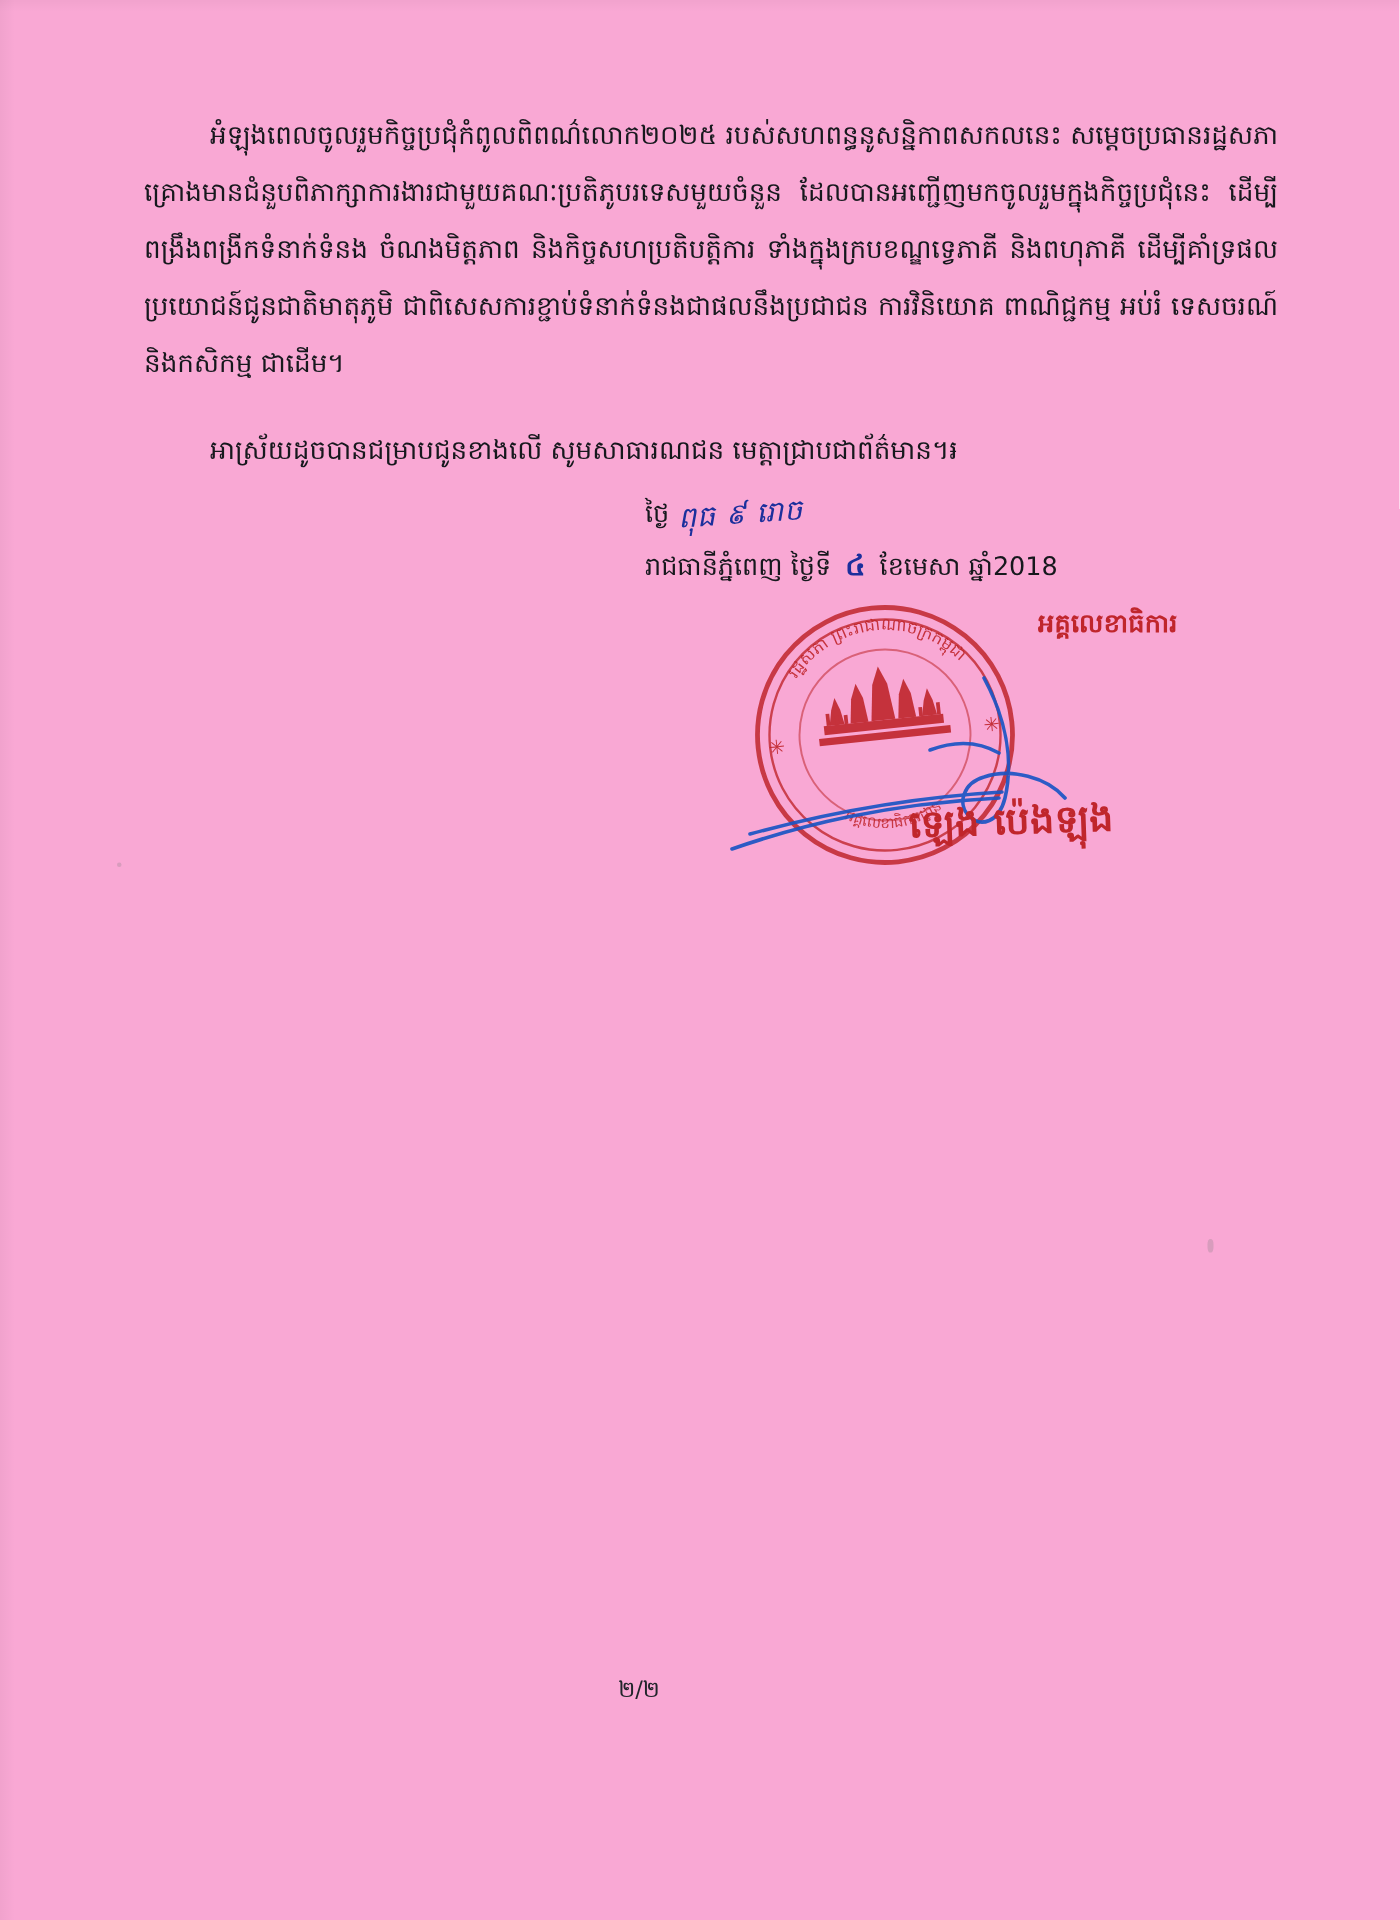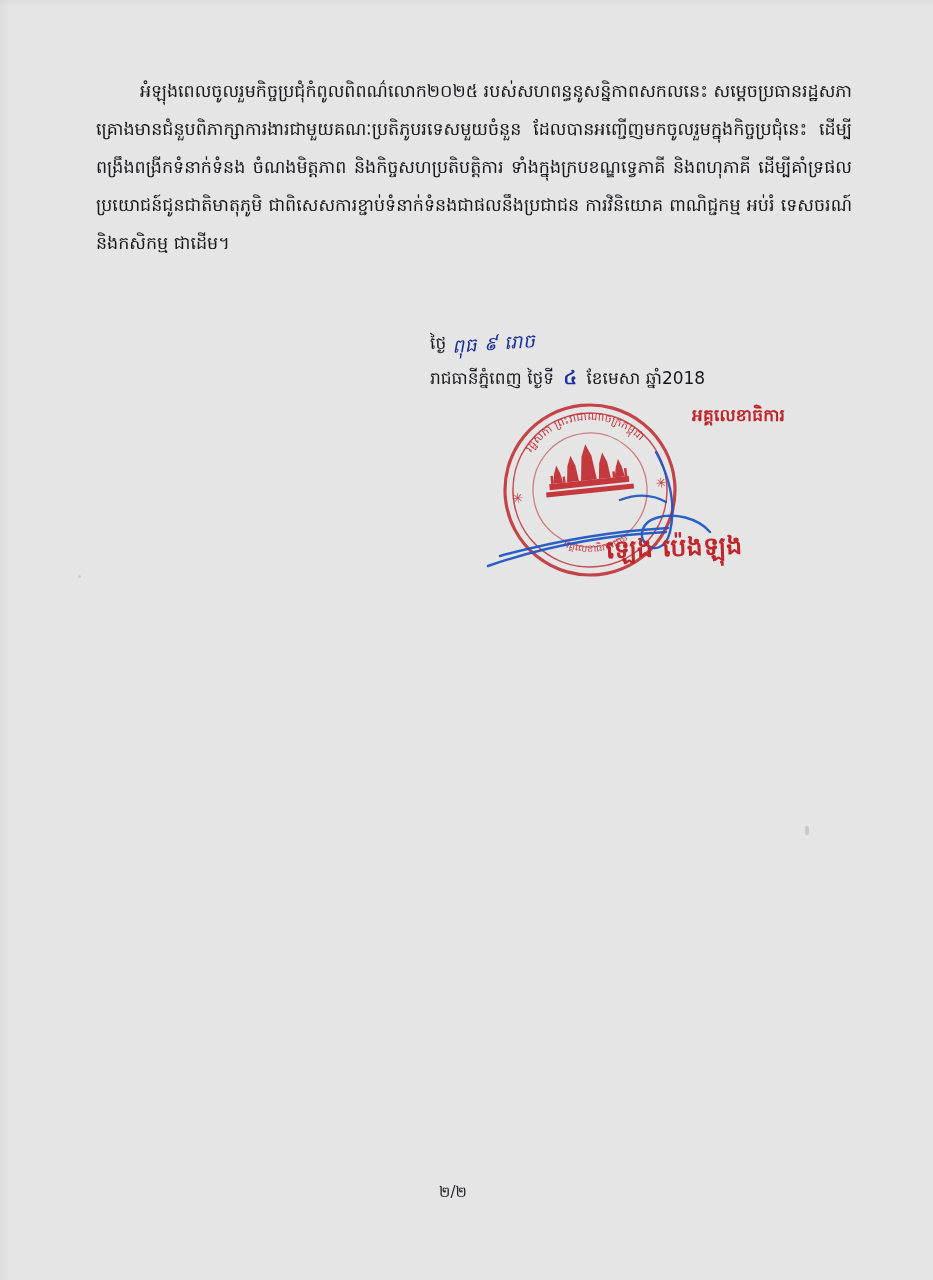--- a/index.html
+++ b/index.html
@@ -7,21 +7,21 @@
     padding: 0;
     background: #ffffff;
   }
   body {
     font-family: "DejaVu Sans", sans-serif;
   }
   .page {
     position: relative;
     width: 933px;
     height: 1280px;
-    background: #e5e5e5;
+    background: #f9a8d4;
     overflow: hidden;
   }
   
   .scan-edge-left {
     position: absolute;
     top: 0; left: 0; width: 10px; height: 100%;
     background: linear-gradient(to right, rgba(0,0,0,0.035), rgba(0,0,0,0));
     pointer-events: none;
   }
   .scan-edge-top {
@@ -144,42 +144,44 @@
     font-weight: bold;
     font-size: 25px;
     color: #c0262c;
     transform: rotate(-2deg);
     letter-spacing: 0.5px;
   }
 
   .page-number {
     position: absolute;
     left: 0;
-    top: 1182px;
+    top: 1116px;
     width: 852px;
     text-align: center;
     font-size: 15px;
     color: #22252b;
-    padding-left: 27px;
   }
 </style>
 </head>
 <body>
 
 <div class="page">
 
   <div class="scan-edge-left"></div>
   <div class="scan-edge-top"></div>
   <div class="scan-speck" style="left:78px; top:575px; width:3px; height:3px;"></div>
   <div class="scan-speck" style="left:805px; top:826px; width:4px; height:9px; border-radius:40%;"></div>
 
   <div class="body-text">
     <p><span class="para-indent"></span><span>អំឡុងពេលចូលរួមកិច្ចប្រជុំកំពូលពិពណ៌លោក២០២៥ របស់សហពន្ធនូសន្និកាពសកលនេះ សម្តេចប្រធានរដ្ឋសភា គ្រោងមានជំនួបពិភាក្សាការងារជាមួយគណៈប្រតិភូបរទេសមួយចំនួន ដែលបានអញ្ជើញមកចូលរួមក្នុងកិច្ចប្រជុំនេះ ដើម្បីពង្រឹងពង្រីកទំនាក់ទំនង ចំណងមិត្តភាព និងកិច្ចសហប្រតិបត្តិការ ទាំងក្នុងក្របខណ្ឌទ្វេភាគី និងពហុភាគី ដើម្បីគាំទ្រផលប្រយោជន៍ជូនជាតិមាតុភូមិ ជាពិសេសការខ្ជាប់ទំនាក់ទំនងជាផលនឹងប្រជាជន ការវិនិយោគ ពាណិជ្ជកម្ម អប់រំ ទេសចរណ៍ និងកសិកម្ម ជាដើម។</span></p>
   </div>
 
+  <div class="closing">
+    <span class="para-indent"></span><span>អាស្រ័យដូចបានជម្រាបជូនខាងលើ សូមសាធារណជន មេត្តាជ្រាបជាព័ត៌មាន។៛</span>
+  </div>
 
   <div class="sign-block">
     <div class="sign-line">
       <span class="lbl">ថ្ងៃ</span>
       <span class="handwrite-blue">ពុធ ៩ រោច</span>
     </div>
     <div class="sign-line2">
       <span class="lbl">រាជធានីភ្នំពេញ ថ្ងៃទី</span>
       <span class="date-num">៤</span>
       <span class="lbl">ខែមេសា ឆ្នាំ2018</span>

